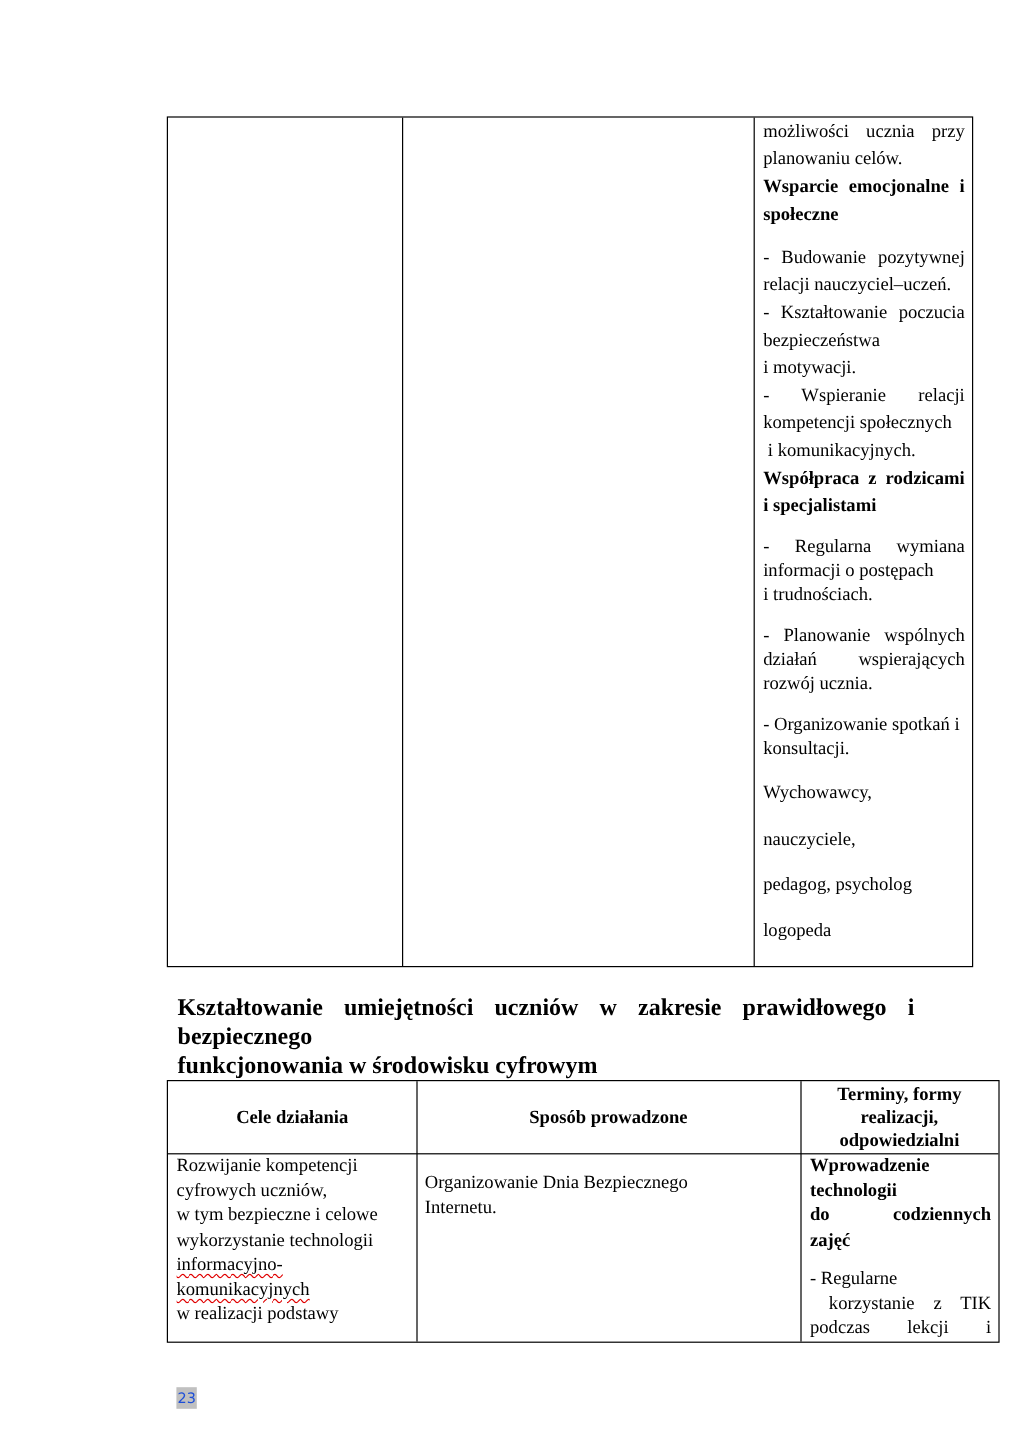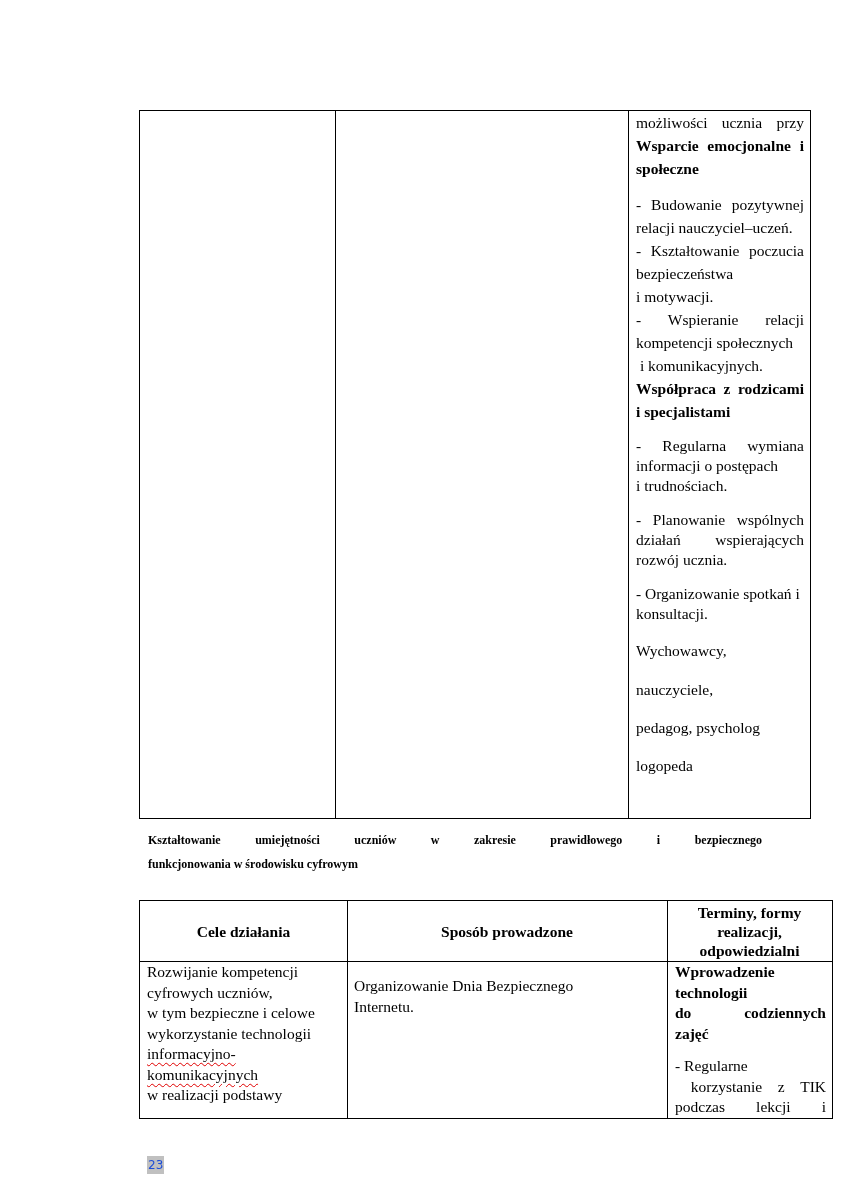--- a/index.html
+++ b/index.html
@@ -18,21 +18,21 @@
     .page {
       position: absolute;
       left: 0; top: 0;
       width: 862px; height: 1194px;
       background: #fff;
     }
     
     .t1 {
       position: absolute;
       left: 139px;
-      top: 110px;
+      top: 97px;
       width: 672px;
       height: 709px;
       border: 1.3px solid #000;
       box-sizing: border-box;
     }
     .t1 .col {
       position: absolute;
       top: 0; bottom: 0;
       border-right: 1.3px solid #000;
       box-sizing: border-box;
@@ -50,21 +50,21 @@
     .b { font-weight: bold; }
     .para { margin: 0; }
     .gap-sm { height: 13px; }
     .tight2 { line-height: 20px; }
 
     .heading {
       position: absolute;
       left: 148px;
       top: 828px;
       width: 614px;
-      font-size: 12px;
+      font-size: 20px;
       font-weight: bold;
       line-height: 24px;
     }
 
     
     .t2 {
       position: absolute;
       left: 139px;
       top: 900px;
       width: 694px;
@@ -122,20 +122,21 @@
 </head>
 <body>
 
 <div class="page">
 
   <div class="t1">
     <div class="col c1"></div>
     <div class="col c2"></div>
     <div class="col c3">
       <div class="para justline">możliwości ucznia przy</div>
+      <div class="para">planowaniu celów.</div>
       <div class="para b justline">Wsparcie emocjonalne i</div>
       <div class="para b">społeczne</div>
       <div class="gap-sm"></div>
       <div class="para justline">- Budowanie pozytywnej</div>
       <div class="para">relacji nauczyciel–uczeń.</div>
       <div class="para justline">- Kształtowanie poczucia</div>
       <div class="para">bezpieczeństwa</div>
       <div class="para">i motywacji.</div>
       <div class="para justline">- Wspieranie relacji</div>
       <div class="para">kompetencji społecznych</div>

